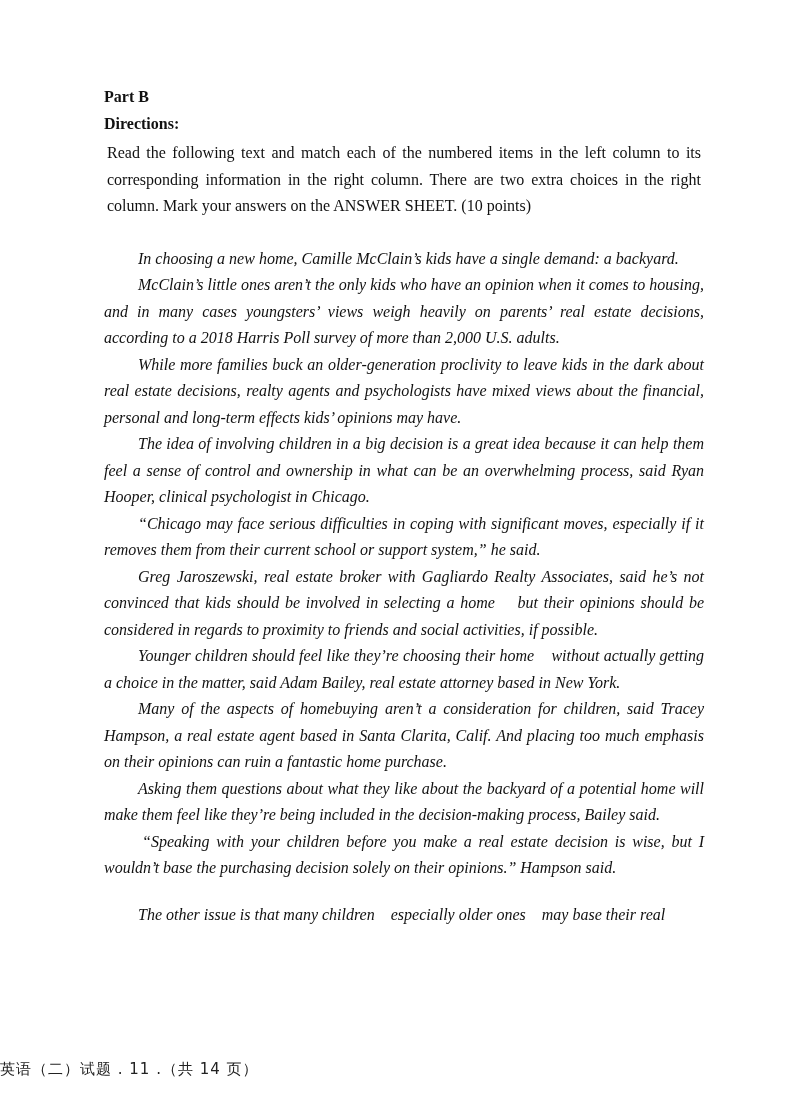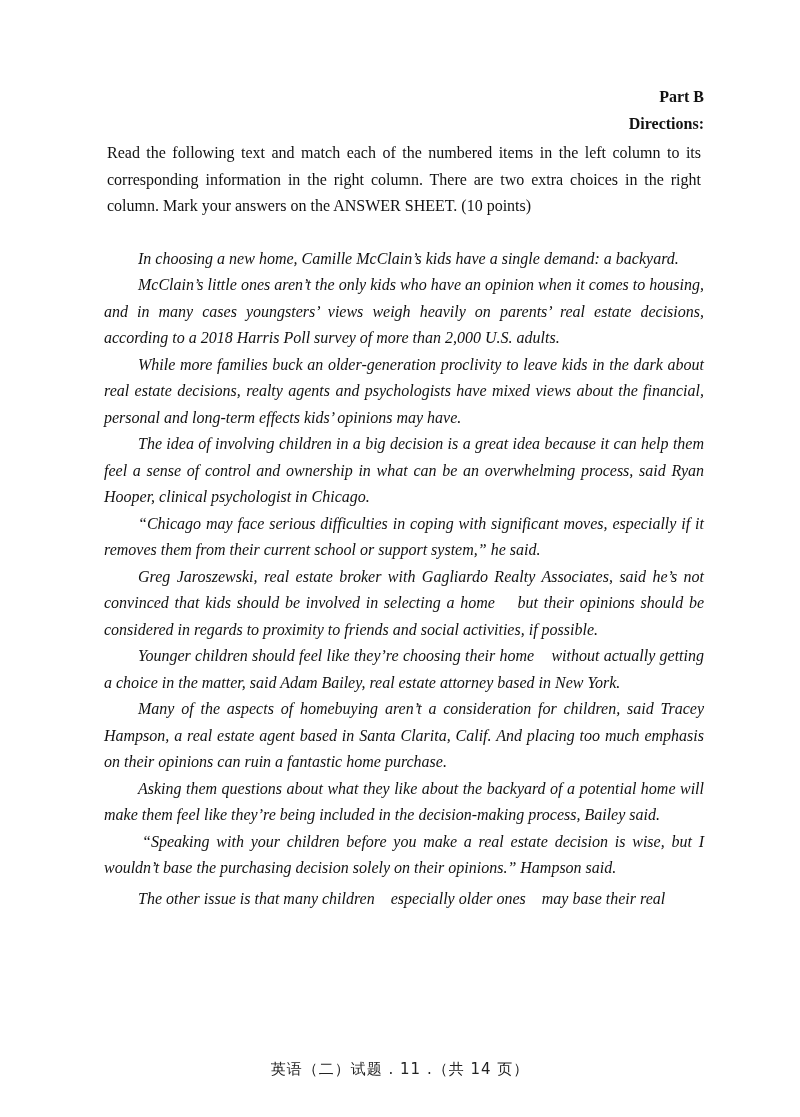--- a/index.html
+++ b/index.html
@@ -19,21 +19,20 @@
       position: absolute;
       left: 104px;
       top: 84px;
       width: 600px;
     }
     .heading {
       font-weight: bold;
       font-size: 16px;
       line-height: 26.5px;
       margin: 0;
-      text-align: right;
     }
     .directions-text {
       font-size: 16px;
       line-height: 26.5px;
       text-align: justify;
       margin: 3px;
     }
     .body {
       margin-top: 26px;
     }
@@ -42,28 +41,27 @@
       line-height: 26.5px;
       text-align: justify;
       text-indent: 34px;
       margin: 0;
       font-style: italic;
     }
     .para.extra-indent {
       text-indent: 38px;
     }
     .para.gap-before {
-      margin-top: 4px;
+      margin-top: 20px;
     }
     .footer {
       position: absolute;
       left: 0;
       width: 800px;
       top: 1060px;
-      text-align: center;
       font-family: "DejaVu Sans", sans-serif;
       font-size: 15px;
       color: #222222;
       letter-spacing: 1px;
     }
   </style>
 </head>
 <body>
 
 <div class="page">

